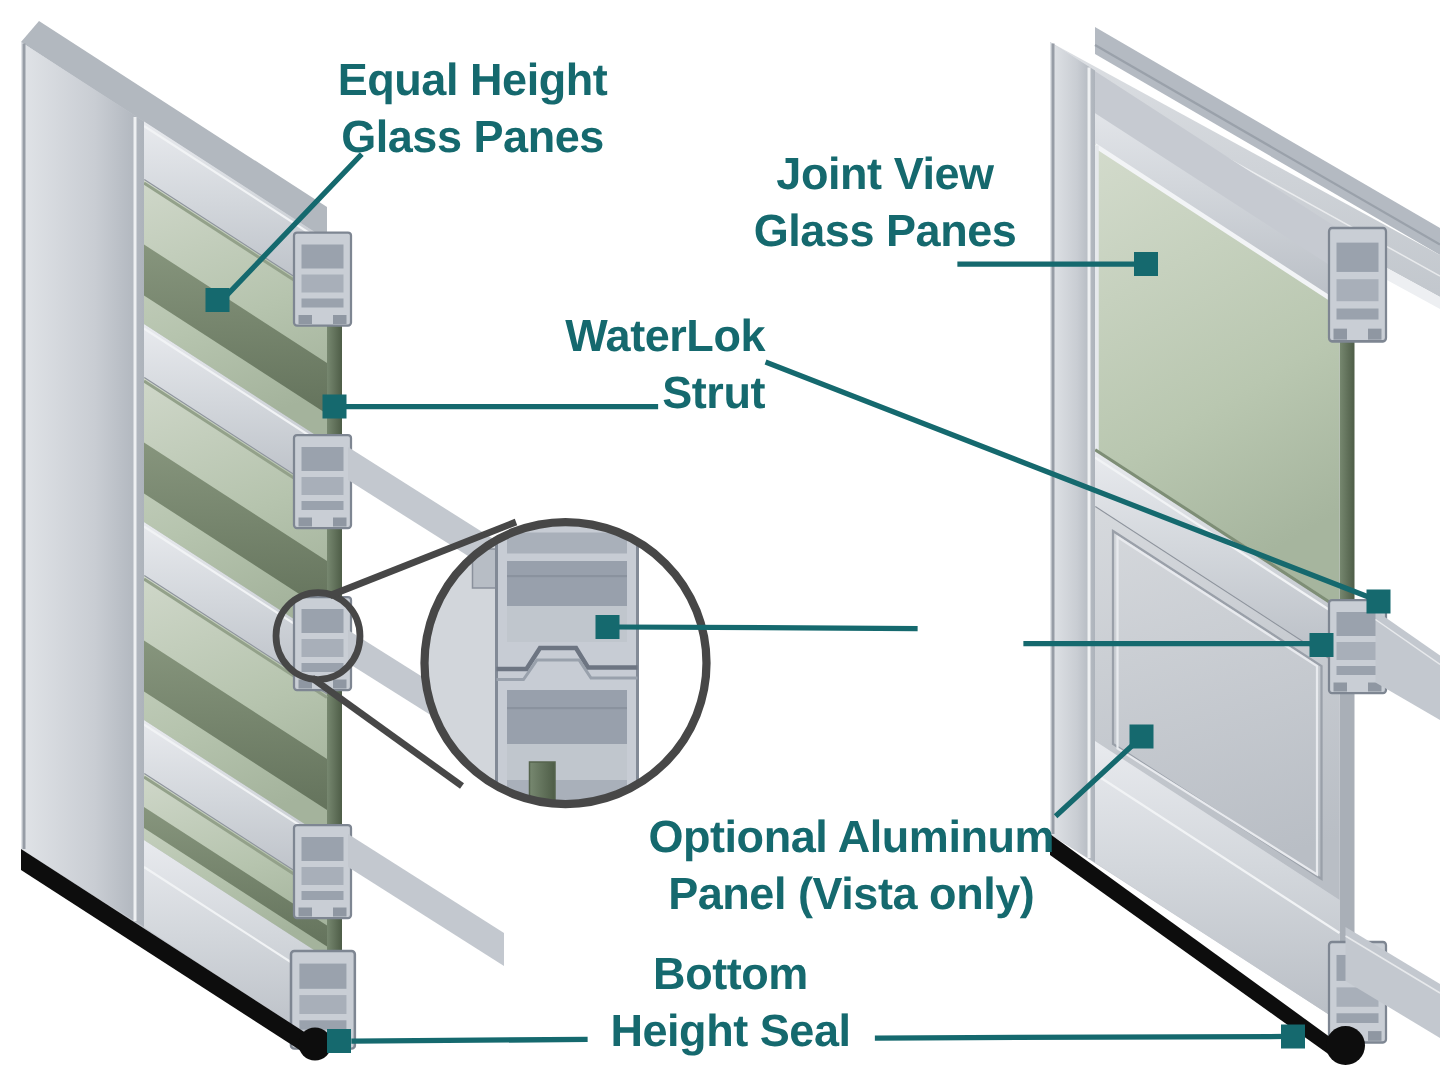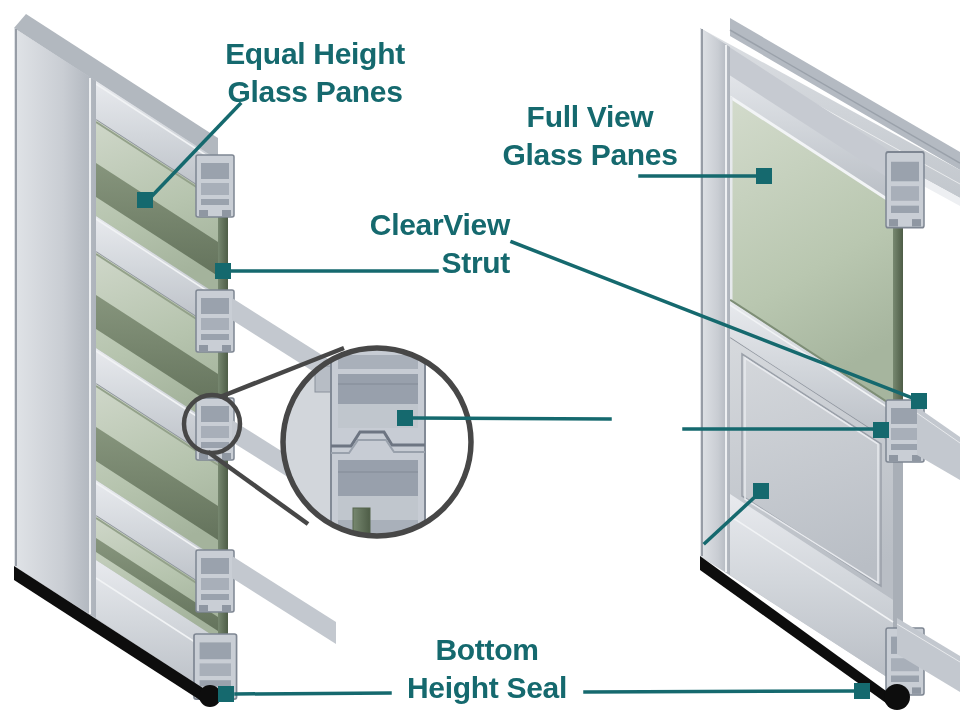--- a/index.html
+++ b/index.html
@@ -240,19 +240,21 @@
     <rect x="911" y="393" width="16" height="16" class="tealfill"></rect>
     <rect x="873" y="422" width="16" height="16" class="tealfill"></rect>
     <rect x="753" y="483" width="16" height="16" class="tealfill"></rect>
     <rect x="218" y="686" width="16" height="16" class="tealfill"></rect>
     <rect x="854" y="683" width="16" height="16" class="tealfill"></rect>
   </g>
 </svg>
 
   <div class="lbl tc" style="left:150px;top:35px;width:330px;">Equal Height
 Glass Panes</div>
-  <div class="lbl tc" style="left:430px;top:98px;width:320px;">Full View
+  <div class="lbl tc" style="left:430px;top:98px;width:320px;">Joint View
 Glass Panes</div>
-  <div class="lbl tr" style="left:260px;top:206px;width:250px;">ClearView
+  <div class="lbl tr" style="left:260px;top:206px;width:250px;">WaterLok
 Strut</div>
+  <div class="lbl tc" style="left:400px;top:540px;width:335px;">Optional Aluminum
+Panel (Vista only)</div>
   <div class="lbl tc" style="left:337px;top:631px;width:300px;">Bottom
 Height Seal</div>
 </div>
 
 </body></html>

